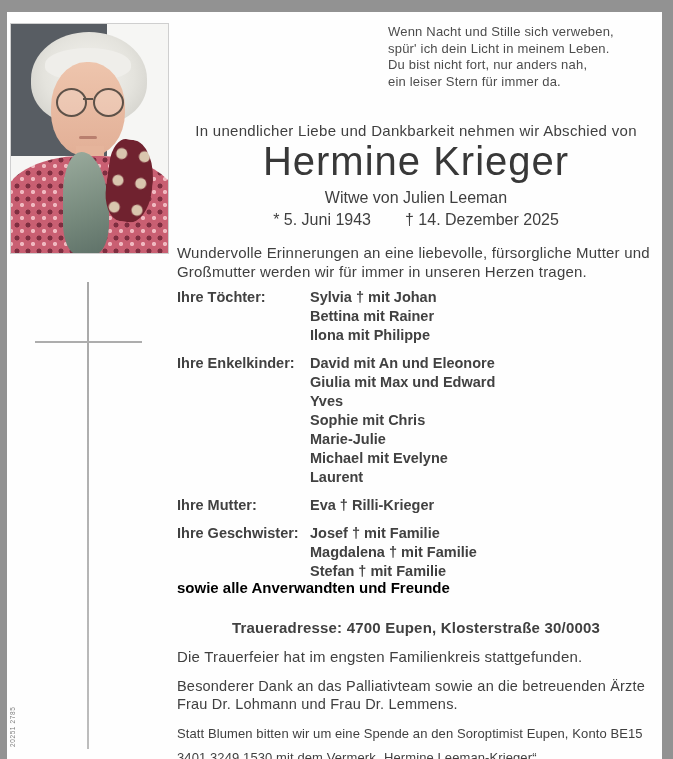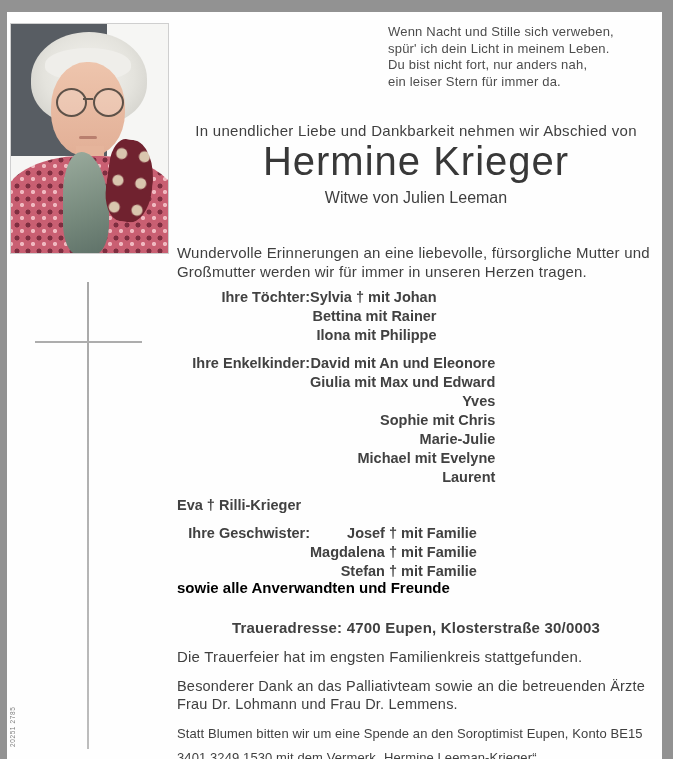--- a/index.html
+++ b/index.html
@@ -30,21 +30,21 @@
   
   .poem{position:absolute;left:381px;top:12px;font-size:13px;line-height:16.5px;color:#4c4c4c;letter-spacing:.2px;}
   .col{left:170px;width:478px;position:absolute;}
   .intro{top:99px;text-align:center;font-size:15px;letter-spacing:.3px;margin-top:11px;}
   .name{top:127px;text-align:center;font-size:40px;letter-spacing:1px;color:#383838;}
   .subtitle{top:177px;text-align:center;font-size:16px;}
   .dates{top:199px;text-align:center;font-size:16px;}
   .dates .sep{display:inline-block;width:34px;}
   .tribute{top:231px;font-size:15px;line-height:19px;letter-spacing:.2px;}
   .family{position:absolute;left:170px;top:276px;width:478px;font-size:14.5px;line-height:19px;font-weight:bold;color:#414141;}
-  .family-row{display:flex;margin-bottom:9px;text-align:right;}
+  .family-row{display:flex;margin-bottom:9px;}
   .family-label{width:133px;flex:0 0 133px;}
   .closing{top:567px;font-size:15px;font-weight:bold;color:#000000;}
   .address{top:607px;text-align:center;font-size:15px;font-weight:bold;color:#404040;letter-spacing:.2px;}
   .note-1{top:636px;font-size:15px;letter-spacing:.2px;}
   .note-2{top:666px;font-size:14.5px;line-height:17.5px;letter-spacing:.2px;}
   .note-3{top:710px;font-size:13px;line-height:24px;letter-spacing:.1px;}
 
   .print-code{position:absolute;left:9px;top:747px;transform:rotate(-90deg);transform-origin:left top;font-size:6.5px;color:#7e7e7e;letter-spacing:.6px;white-space:nowrap;}
 </style>
 </head>
@@ -74,20 +74,23 @@
     <div class="poem">
       <div>Wenn Nacht und Stille sich verweben,</div>
       <div>spür' ich dein Licht in meinem Leben.</div>
       <div>Du bist nicht fort, nur anders nah,</div>
       <div>ein leiser Stern für immer da.</div>
     </div>
 
     <div class="col intro">In unendlicher Liebe und Dankbarkeit nehmen wir Abschied von</div>
     <div class="col name">Hermine Krieger</div>
     <div class="col subtitle">Witwe von Julien Leeman</div>
+    <div class="col dates">
+      <span>* 5. Juni 1943</span><span class="sep"></span><span>† 14. Dezember 2025</span>
+    </div>
 
     <div class="col tribute">Wundervolle Erinnerungen an eine liebevolle, fürsorgliche Mutter und Großmutter werden wir für immer in unseren Herzen tragen.</div>
 
     <div class="family">
       <div class="family-row">
         <div class="family-label">Ihre Töchter:</div>
         <div class="family-names">
           <div>Sylvia † mit Johan</div>
           <div>Bettina mit Rainer</div>
           <div>Ilona mit Philippe</div>
@@ -99,20 +102,21 @@
           <div>David mit An und Eleonore</div>
           <div>Giulia mit Max und Edward</div>
           <div>Yves</div>
           <div>Sophie mit Chris</div>
           <div>Marie-Julie</div>
           <div>Michael mit Evelyne</div>
           <div>Laurent</div>
         </div>
       </div>
       <div class="family-row">
+        <div class="family-label">Ihre Mutter:</div>
         <div class="family-names">
           <div>Eva † Rilli-Krieger</div>
         </div>
       </div>
       <div class="family-row">
         <div class="family-label">Ihre Geschwister:</div>
         <div class="family-names">
           <div>Josef † mit Familie</div>
           <div>Magdalena † mit Familie</div>
           <div>Stefan † mit Familie</div>

